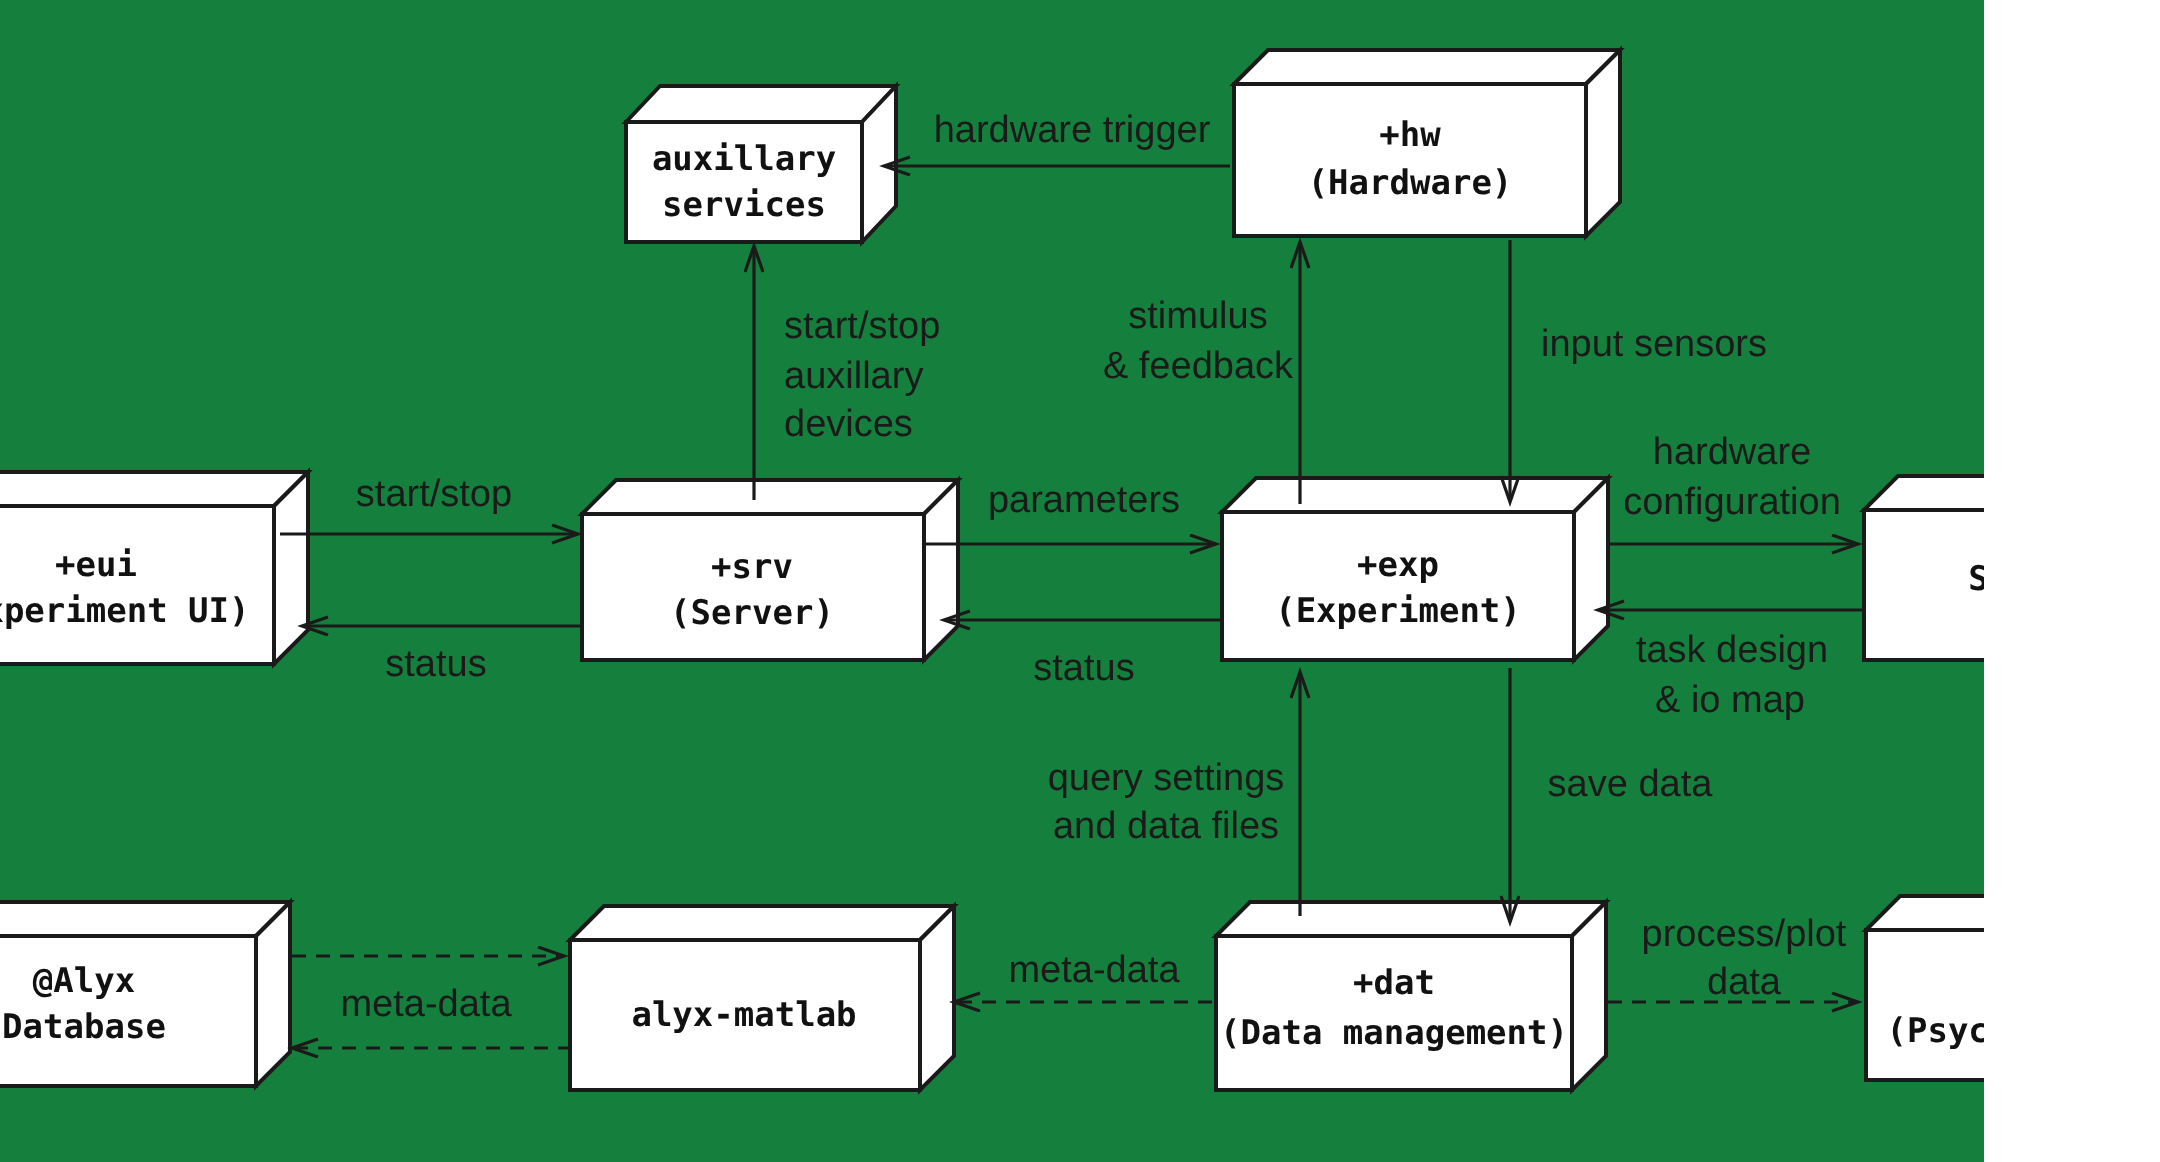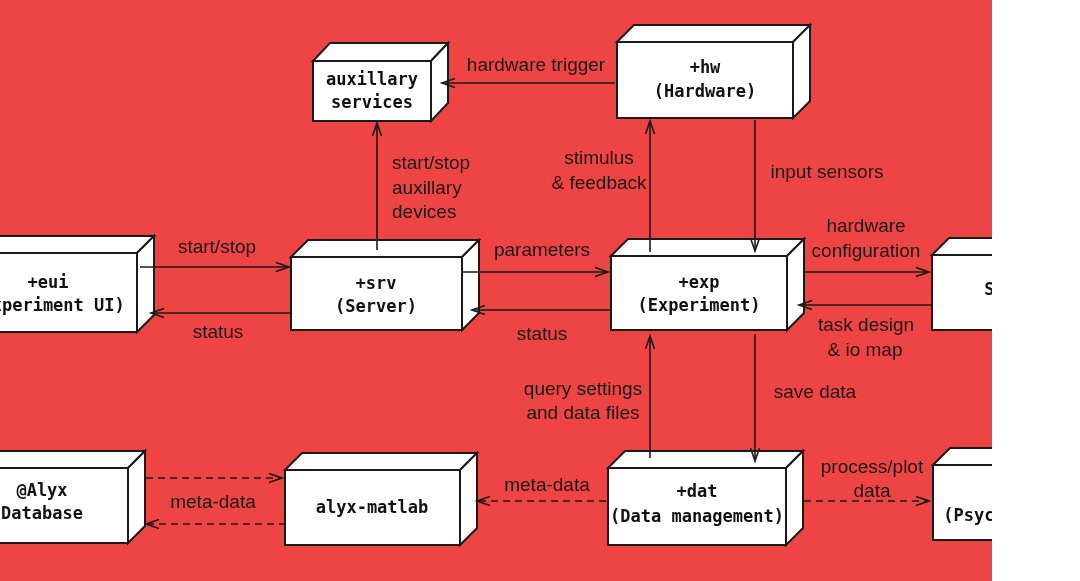--- a/index.html
+++ b/index.html
@@ -1,16 +1,16 @@
 <!DOCTYPE html>
 <html style="--line: #1a1a1a; --box_fill: #ffffff; --background: #ffffff;"><head>
 <meta charset="utf-8">
 <style>
   html,body{margin:0;padding:0;background:#fff;}
-  .stage{position:relative;width:992px;height:581px;background:#ef4444;overflow:hidden;}
+  .stage{position:relative;width:992px;height:581px;background:#15803d;overflow:hidden;}
   svg{display:block;}
   .face{fill:#ffffff;stroke:var(--line,#1a1a1a);stroke-width:2;stroke-linejoin:miter;}
   .btxt{font-family:"DejaVu Sans Mono","Liberation Mono",monospace;font-weight:bold;
         font-size:17px;fill:#111111;text-anchor:middle;}
   .lbl{font-family:"Liberation Sans","DejaVu Sans",sans-serif;font-size:19px;
        fill:var(--line,#1a1a1a);text-anchor:middle;}
   .lbl.start{text-anchor:start;}
   .ar{stroke:var(--line,#1a1a1a);stroke-width:1.6;fill:none;}
   .dash{stroke-dasharray:7 5;}
 </style>

